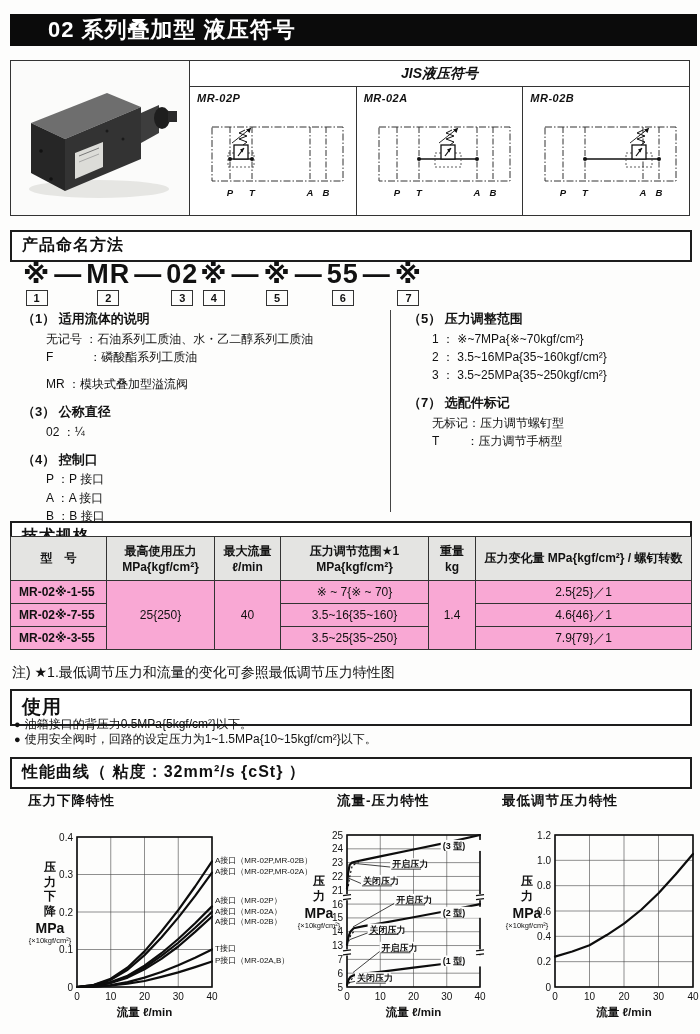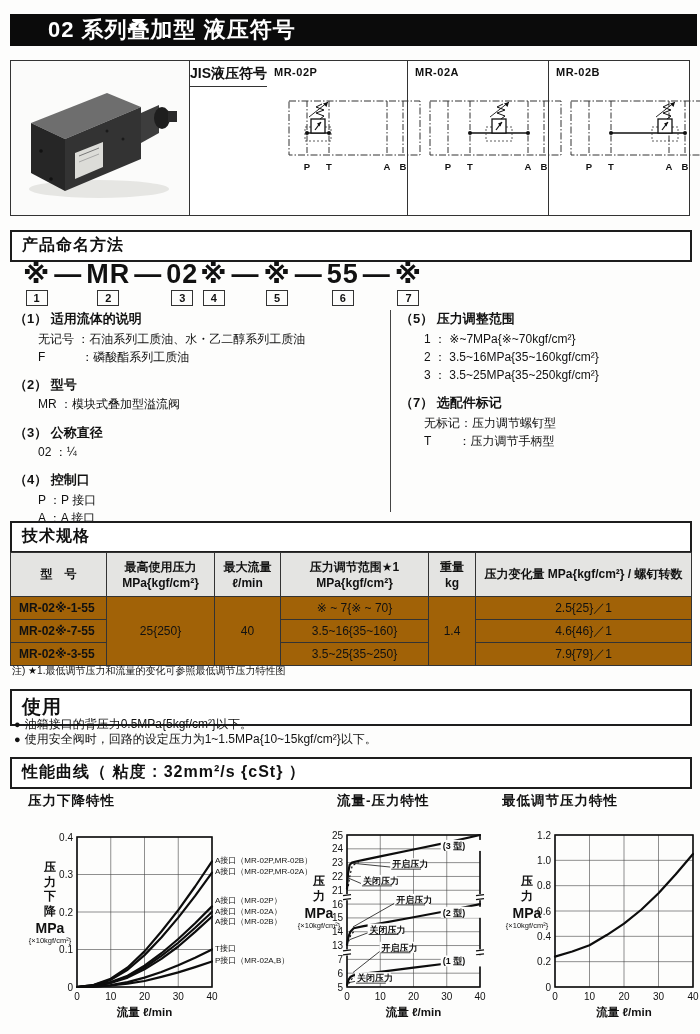--- a/index.html
+++ b/index.html
@@ -5,54 +5,54 @@
   html,body{margin:0;padding:0;}
   body{width:700px;height:1034px;position:relative;background:#fdfdfc;color:#111;
        font-family:"Liberation Sans","DejaVu Sans",sans-serif;overflow:hidden;}
   .abs{position:absolute;}
   
   .title-bar{left:10px;top:14px;width:649px;height:32px;background:#0b0b0b;color:#fff;
              font-size:22px;font-weight:bold;line-height:32px;padding-left:38px;letter-spacing:1px;}
   
   .sym-table{left:10px;top:60px;width:678px;height:154px;border:1.5px solid #333;display:flex;background:#fff;}
   .sym-photo{width:178px;border-right:1.5px solid #333;position:relative;background:#fbfbfa;}
-  .sym-right{flex:1;display:flex;flex-direction:row;}
+  .sym-right{flex:1;display:flex;flex-direction:column;font-style:italic;}
   .sym-head{height:25px;border-bottom:1.5px solid #333;text-align:center;font-weight:bold;font-size:14px;line-height:25px;}
   .sym-cells{flex:1;display:flex;}
   .sym-cell{flex:1;position:relative;border-right:1px solid #333;}
   .sym-cell:last-child{border-right:none;}
   .sym-model{position:absolute;left:7px;top:5px;font-size:11px;font-weight:bold;letter-spacing:.5px;}
   .sym-cell svg{position:absolute;left:0;top:26px;}
   
   .sec-box{left:10px;width:658px;border:2px solid #1d1d1d;background:#fff;font-weight:bold;
            font-size:16px;padding:3px 10px 4px 10px;letter-spacing:1px;}
   
   .code-row{left:22px;top:260px;display:flex;align-items:flex-start;}
   .code-tok{display:flex;flex-direction:column;align-items:center;margin:0 1px;}
   .code-txt{font-size:27px;font-weight:bold;line-height:28px;letter-spacing:1px;}
   .code-box{margin-top:2px;width:20px;height:14px;border:1.5px solid #333;font-size:11px;
             line-height:14px;text-align:center;font-weight:bold;}
   .code-dash .code-txt{padding:0 2px;}
   
-  .nm-col{font-size:12px;line-height:1.35;}
+  .nm-col{font-size:12px;line-height:1.35;margin-left:8px;}
   .nm-left{left:14px;top:310px;width:368px;}
   .nm-right{left:400px;top:310px;width:288px;}
   .nm-item{margin-bottom:11px;}
   .nm-title{font-weight:bold;font-size:13px;margin-bottom:3px;}
   .nm-line{padding-left:24px;margin-bottom:2px;}
   .nm-divider{left:390px;top:310px;height:202px;border-left:1.2px solid #444;width:0;}
   
-  table.spec{left:10px;top:552px;position:absolute;border-collapse:collapse;table-layout:fixed;
-             width:681px;background:#a16207;font-size:12px;}
+  table.spec{left:10px;top:536px;position:absolute;border-collapse:collapse;table-layout:fixed;
+             width:681px;background:#f9a8d4;font-size:12px;}
   table.spec th,table.spec td{border:1px solid #333;text-align:center;padding:1px 2px;}
   table.spec th{background:#e4e4e2;font-weight:bold;white-space:pre-line;height:41px;font-size:12px;}
   table.spec td{height:20px;}
   table.spec td.model{text-align:left;padding-left:8px;font-weight:bold;}
   table.spec{border:1.5px solid #222;}
-  .spec-note{left:12px;top:664px;font-size:10px;}
+  .spec-note{left:12px;top:664px;font-size:14px;}
   
   .bullet-line{left:14px;font-size:12px;}
   .bullet-line .b{font-size:11px;margin-right:4px;}
   
   .charts{left:0;top:788px;width:700px;height:246px;}
   .chart-title{position:absolute;font-size:13.5px;font-weight:bold;letter-spacing:1px;}
   .ylab{position:absolute;text-align:center;}
   .ylab .ch{font-size:12px;line-height:14.5px;font-weight:bold;}
   .ylab .u1{font-size:14px;font-weight:bold;margin-top:2px;}
   .ylab .u2{font-size:7.5px;white-space:nowrap;}
@@ -206,21 +206,20 @@
       <div class="code-box">7</div>
     </div>
   </div>
 <div class="abs nm-col nm-left" id="nm-left">
     <div class="nm-item">
       <div class="nm-title">（1） 适用流体的说明</div>
       <div class="nm-line">无记号 ：石油系列工质油、水・乙二醇系列工质油</div>
       <div class="nm-line">F　　　：磷酸酯系列工质油</div>
     </div>
     <div class="nm-item">
-      <div class="nm-title">（2） 型号</div>
       <div class="nm-line">MR ：模块式叠加型溢流阀</div>
     </div>
     <div class="nm-item">
       <div class="nm-title">（3） 公称直径</div>
       <div class="nm-line">02 ：¼</div>
     </div>
     <div class="nm-item">
       <div class="nm-title">（4） 控制口</div>
       <div class="nm-line">P ：P 接口</div>
       <div class="nm-line">A ：A 接口</div>

